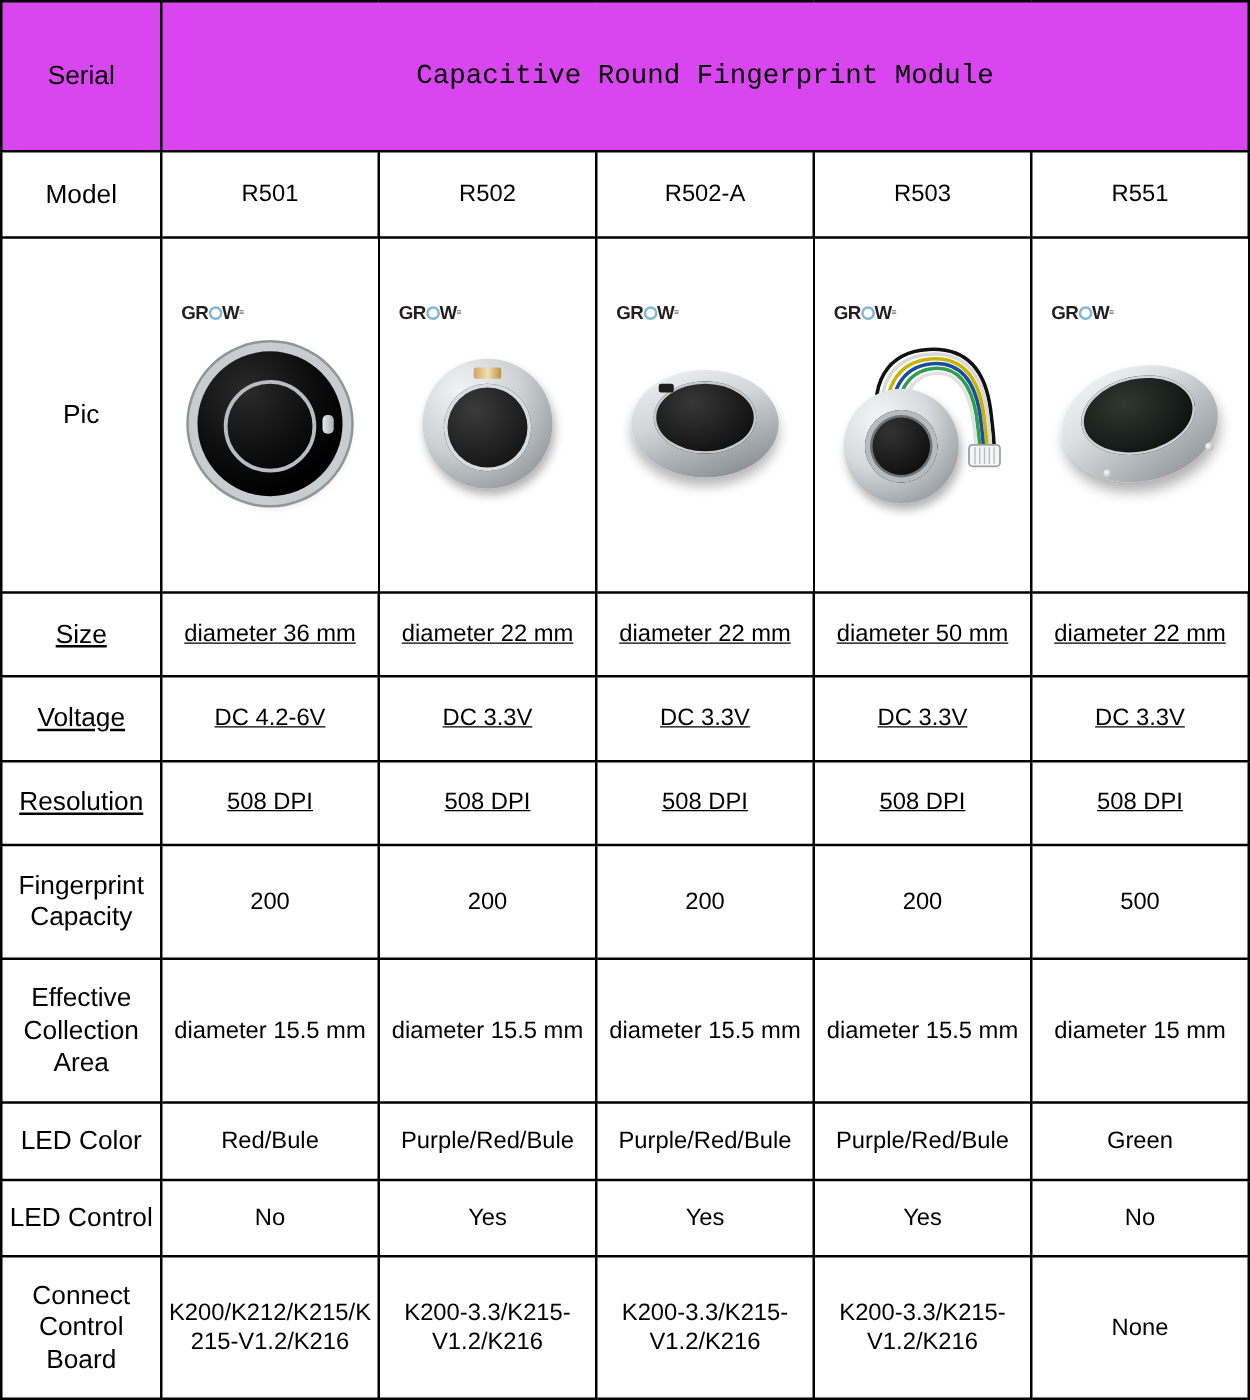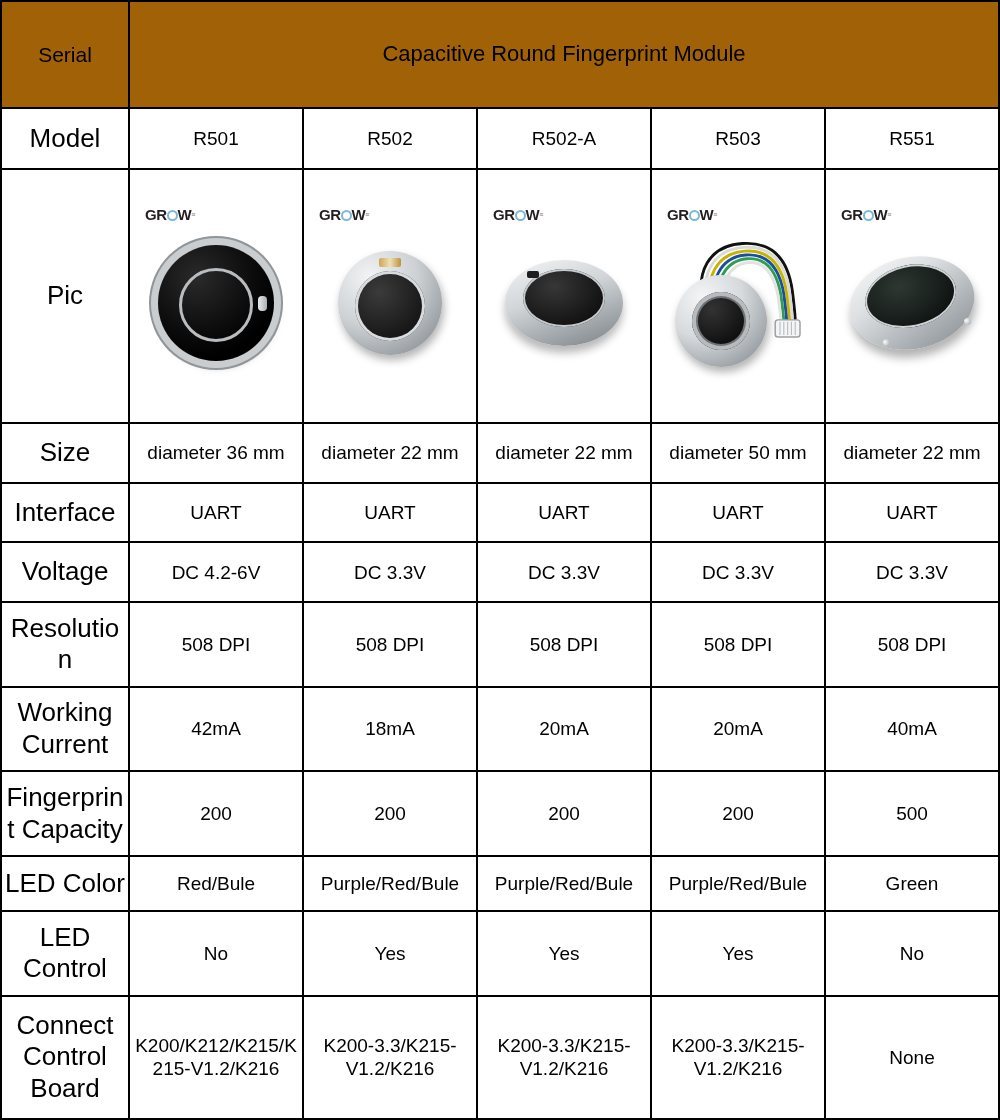--- a/index.html
+++ b/index.html
@@ -26,39 +26,40 @@
     vertical-align: middle;
     font-weight: normal;
     padding: 2px 3px;
     line-height: 1.22;
     word-wrap: break-word;
   }
   col.label-col { width: 128px; }
   col.data-col  { width: 174px; }
 
   .hdr-cell {
-    background: #a16207;
+    background: #d946ef;
     font-weight: bold;
     font-size: 21px;
     height: 82px;
   }
   .hdr-title {
     font-size: 22px;
     font-weight: bold;
+    font-family: Liberation Mono, monospace;
   }
   .row-label {
-    font-size: 26px;
+    font-size: 21px;
     margin-left: 20px;
   }
   .row-value {
     font-size: 19px;
   }
   .r-model td { height: 44px; }
   .r-pic td   { height: 202px; padding: 0; }
-  .r-size td, .r-interface td, .r-voltage td, .r-resolution td { height: 43px; }
+  .r-size td, .r-interface td, .r-voltage td, .r-resolution td { height: 43px; text-decoration: underline; }
   .r-current td, .r-capacity td, .r-array td { height: 61px; }
   .r-area td, .r-touch td { height: 78px; }
   .r-ledcolor td, .r-ledctrl td { height: 39px; }
   .r-connector td { height: 47px; }
   .r-board td { height: 77px; }
 
   
   .pic-cell {
     position: relative;
     background: #ffffff;
@@ -340,66 +341,58 @@
 
     <tr class="r-size">
       <td class="row-label">Size</td>
       <td class="row-value">diameter 36 mm</td>
       <td class="row-value">diameter 22 mm</td>
       <td class="row-value">diameter 22 mm</td>
       <td class="row-value">diameter 50 mm</td>
       <td class="row-value">diameter 22 mm</td>
     </tr>
 
-    <tr class="r-interface">
-      <td class="row-label">Interface</td>
-      <td class="row-value">UART</td>
-      <td class="row-value">UART</td>
-      <td class="row-value">UART</td>
-      <td class="row-value">UART</td>
-      <td class="row-value">UART</td>
-    </tr>
 
     <tr class="r-voltage">
       <td class="row-label">Voltage</td>
       <td class="row-value">DC 4.2-6V</td>
       <td class="row-value">DC 3.3V</td>
       <td class="row-value">DC 3.3V</td>
       <td class="row-value">DC 3.3V</td>
       <td class="row-value">DC 3.3V</td>
     </tr>
 
     <tr class="r-resolution">
       <td class="row-label">Resolution</td>
       <td class="row-value">508 DPI</td>
       <td class="row-value">508 DPI</td>
       <td class="row-value">508 DPI</td>
       <td class="row-value">508 DPI</td>
       <td class="row-value">508 DPI</td>
     </tr>
 
-    <tr class="r-current">
-      <td class="row-label">Working Current</td>
-      <td class="row-value">42mA</td>
-      <td class="row-value">18mA</td>
-      <td class="row-value">20mA</td>
-      <td class="row-value">20mA</td>
-      <td class="row-value">40mA</td>
-    </tr>
 
     <tr class="r-capacity">
       <td class="row-label">Fingerprint Capacity</td>
       <td class="row-value">200</td>
       <td class="row-value">200</td>
       <td class="row-value">200</td>
       <td class="row-value">200</td>
       <td class="row-value">500</td>
     </tr>
 
 
+    <tr class="r-area">
+      <td class="row-label">Effective Collection Area</td>
+      <td class="row-value">diameter 15.5 mm</td>
+      <td class="row-value">diameter 15.5 mm</td>
+      <td class="row-value">diameter 15.5 mm</td>
+      <td class="row-value">diameter 15.5 mm</td>
+      <td class="row-value">diameter 15 mm</td>
+    </tr>
 
 
     <tr class="r-ledcolor">
       <td class="row-label">LED Color</td>
       <td class="row-value">Red/Bule</td>
       <td class="row-value">Purple/Red/Bule</td>
       <td class="row-value">Purple/Red/Bule</td>
       <td class="row-value">Purple/Red/Bule</td>
       <td class="row-value">Green</td>
     </tr>

